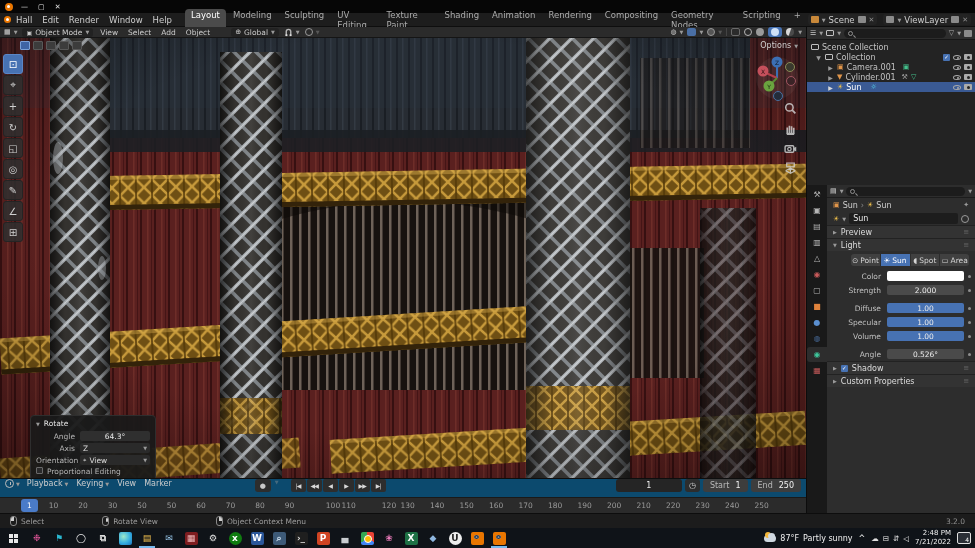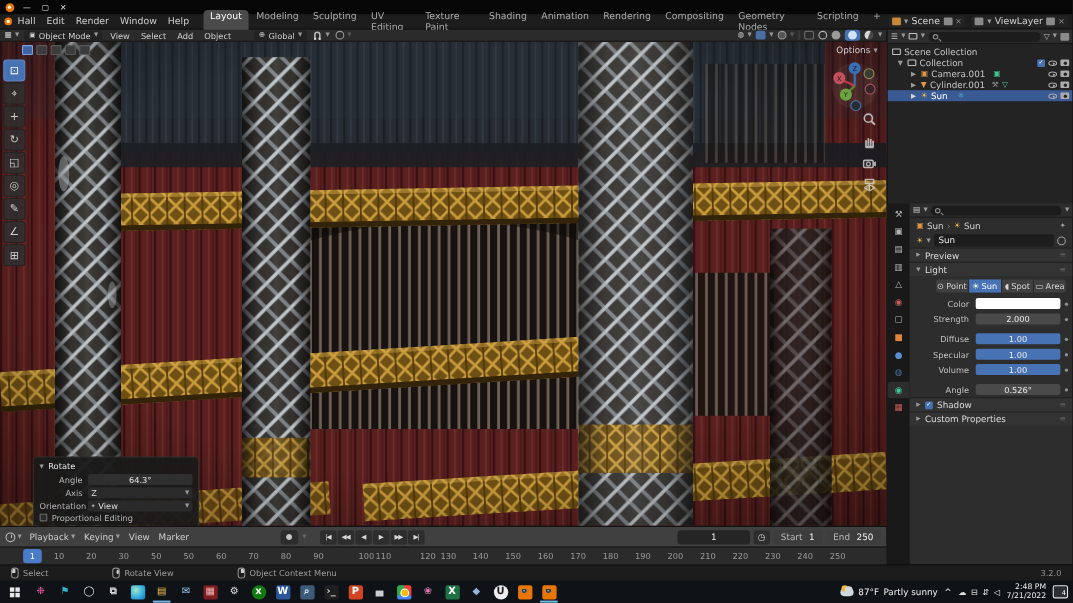--- a/index.html
+++ b/index.html
@@ -69,21 +69,21 @@
  display:flex;align-items:center;justify-content:center;color:#cfcfcf;font-size:10px}
 .tool.active{background:#4772b3;color:#fff;border-color:#5a86c6}
 
 
 .vp-options{position:absolute;right:8px;top:3px;display:flex;gap:3px;align-items:center;color:#d0d0d0;font-size:8px}
 .gizmo{position:absolute;right:6px;top:16px}
 .nav-icons{position:absolute;right:9px;top:64px;display:flex;flex-direction:column;gap:7px;align-items:center}
 .nav-icons svg{opacity:.85}
 
 
-.op-panel{position:absolute;left:30px;top:377px;width:151px;background:#1a1a1af0;border:1px solid #2e2e2e;
+.op-panel{position:absolute;left:30px;top:377px;width:126px;background:#1a1a1af0;border:1px solid #2e2e2e;
  border-radius:4px;padding:3px 5px 5px;font-size:7.5px;color:#c5c5c5}
 .op-title{display:flex;align-items:center;gap:4px;color:#e4e4e4;margin-bottom:3px}
 .op-row{display:flex;align-items:center;margin-bottom:2px}
 .op-label{width:44px;text-align:right;padding-right:5px;color:#b5b5b5}
 .op-field{flex:1;height:10px;background:#2f2f2f;border-radius:2px;display:flex;align-items:center;
  justify-content:center;color:#e8e8e8}
 .op-drop{flex:1;height:10px;background:#2a2a2a;border-radius:2px;display:flex;align-items:center;
  padding:0 3px;gap:3px;color:#ddd}
 .op-drop .caret{margin-left:auto}
 .op-check{display:flex;gap:4px;color:#b5b5b5}
@@ -132,21 +132,21 @@
 .prow{display:flex;align-items:center;height:12px;padding:0 4px 0 0;margin:1px 0}
 .plabel{width:60px;text-align:right;padding-right:6px;color:#c0c0c0;font-size:7.5px;flex:0 0 auto}
 .pfield{flex:1;height:10px;border-radius:2px;background:#4a4a4a;color:#ececec;display:flex;
  align-items:center;justify-content:center;font-size:7.5px}
 .pfield.slider{background:#4772b3}
 .pfield.swatch{background:#fff}
 .pdot{width:3px;height:3px;border-radius:50%;background:#8f8f8f;margin-left:4px;flex:0 0 auto}
 .gap4{height:4px}
 
 
-.tl-header{height:19px;background:#404040;display:flex;align-items:center;gap:4px;padding:0 5px;
+.tl-header{height:19px;background:#0c4a6e;display:flex;align-items:flex-start;gap:4px;padding:0 5px;
  font-size:8px;color:#cdcdcd;border-top:1px solid #0e0e0e}
 .tl-menu{padding:0 3px;display:flex;align-items:center;gap:2px}
 .tl-left-ic{display:flex;align-items:center;gap:2px}
 .clock{width:9px;height:9px;border:1px solid #bbb;border-radius:50%;position:relative}
 .clock:after{content:"";position:absolute;left:3.5px;top:1.5px;width:1px;height:3px;background:#bbb}
 .rec-btn{width:16px;height:13px;background:#2d2d2d;border-radius:3px;display:flex;align-items:center;justify-content:center;color:#c9c9c9;font-size:7px;margin-left:76px}
 .tbtns{display:flex;gap:1px;margin-left:8px}
 .tbtn{min-width:15px;height:13px;background:#2d2d2d;border-radius:2px;display:flex;align-items:center;
  justify-content:center;color:#d8d8d8;font-size:6px;padding:0 2px;letter-spacing:-1px}
 .tl-right{margin-left:auto;display:flex;align-items:center;gap:3px}

